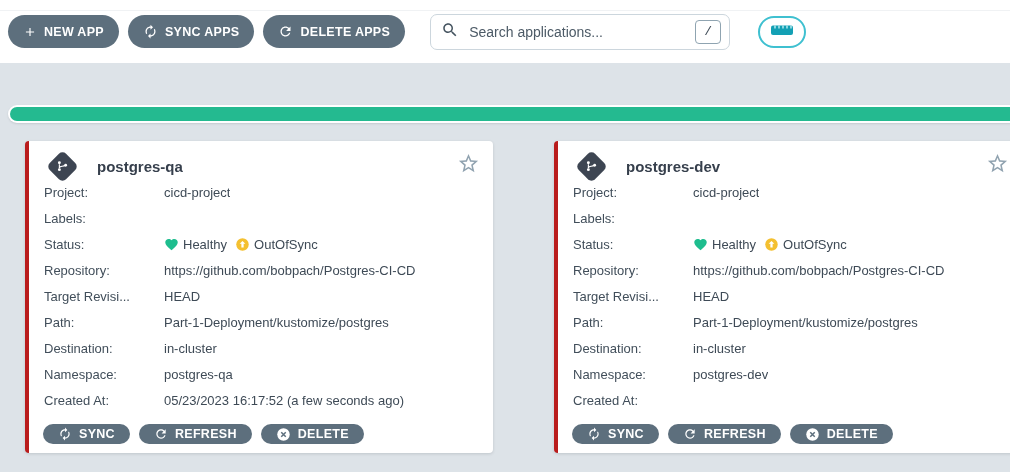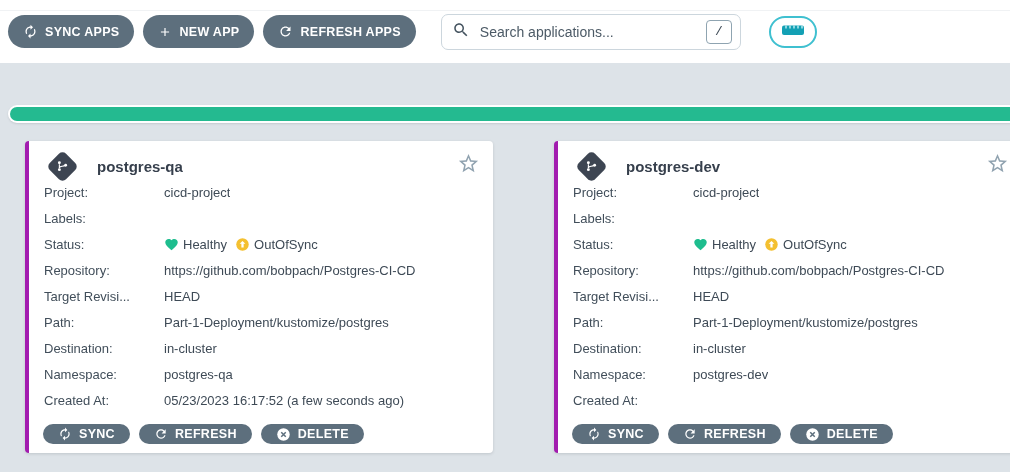--- a/index.html
+++ b/index.html
@@ -44,21 +44,21 @@
   }
   
   .progress{
     position:absolute;top:105px;left:8px;right:-10px;height:18px;background:#fff;
     border-radius:9px;padding:2px;box-sizing:border-box;box-shadow:0 1px 2px rgba(60,70,80,.15);
   }
   .progress-fill{width:100%;height:100%;background:#24ba90;border-radius:7px;}
   
   .card{
     position:absolute;top:141px;width:468px;height:312px;background:#fff;
-    border-radius:4px;border-left:4px solid #a21caf;
+    border-radius:4px;border-left:4px solid #b91c1c;
     box-shadow:0 1px 3px rgba(60,70,80,.18);box-sizing:border-box;
   }
   .card-1{left:25px;} .card-2{left:554px;}
   .card-header{display:flex;align-items:center;padding:12px 16px 0 18px;height:26px;}
   .app-icon{
     width:23px;height:23px;background:#3d4552;border-radius:5px;
     transform:rotate(45deg);display:flex;align-items:center;justify-content:center;
     margin-left:4px;flex-shrink:0;
   }
   .app-icon svg{transform:rotate(-45deg);display:block;}
@@ -75,43 +75,43 @@
   .card-footer .pill-btn{height:20px;margin-right:9px;}
 </style>
 </head>
 <body>
 
 <div class="header">
   <div class="hairline"></div>
 
   <button class="pill-btn">
     <span>
+      <svg width="14" height="14" viewBox="0 0 24 24">
+          <path fill="#fff" d="M19 13h-6v6h-2v-6H5v-2h6V5h2v6h6v2z"></path>
+        </svg>
+    </span>
+    <span>NEW APP</span>
+  </button>
+
+  <button class="pill-btn">
+    <span>
       <svg width="15" height="15" viewBox="0 0 24 24">
           <path fill="#fff" d="M12 6v3l4-4-4-4v3c-4.42 0-8 3.58-8 8 0 1.57.46 3.03 1.24 4.26L6.7 14.8c-.45-.83-.7-1.79-.7-2.8 0-3.31 2.69-6 6-6zm6.76 1.74L17.3 9.2c.44.84.7 1.79.7 2.8 0 3.31-2.69 6-6 6v-3l-4 4 4 4v-3c4.42 0 8-3.58 8-8 0-1.57-.46-3.03-1.24-4.26z"></path>
         </svg>
     </span>
     <span>SYNC APPS</span>
   </button>
 
   <button class="pill-btn">
     <span>
-      <svg width="14" height="14" viewBox="0 0 24 24">
-          <path fill="#fff" d="M19 13h-6v6h-2v-6H5v-2h6V5h2v6h6v2z"></path>
-        </svg>
-    </span>
-    <span>NEW APP</span>
-  </button>
-
-  <button class="pill-btn">
-    <span>
       <svg width="15" height="15" viewBox="0 0 24 24">
           <path fill="#fff" d="M17.65 6.35C16.2 4.9 14.21 4 12 4c-4.42 0-7.99 3.58-7.99 8s3.57 8 7.99 8c3.73 0 6.84-2.55 7.73-6h-2.08c-.82 2.33-3.04 4-5.65 4-3.31 0-6-2.69-6-6s2.69-6 6-6c1.66 0 3.14.69 4.22 1.78L13 11h7V4l-2.35 2.35z"></path>
         </svg>
     </span>
-    <span>REFRESH APPS</span>
+    <span>DELETE APPS</span>
   </button>
 
   <div class="search-box">
     <span>
       <svg width="18" height="18" viewBox="0 0 24 24">
           <path fill="#44535f" d="M15.5 14h-.79l-.28-.27C15.41 12.59 16 11.11 16 9.5 16 5.91 13.09 3 9.5 3S3 5.91 3 9.5 5.91 16 9.5 16c1.61 0 3.09-.59 4.23-1.57l.27.28v.79l5 4.99L20.49 19l-4.99-5zm-6 0C7.01 14 5 11.99 5 9.5S7.01 5 9.5 5 14 7.01 14 9.5 11.99 14 9.5 14z"></path>
         </svg>
     </span>
     <input type="text" placeholder="Search applications..." style="">
     <span class="slash-key">/</span>

